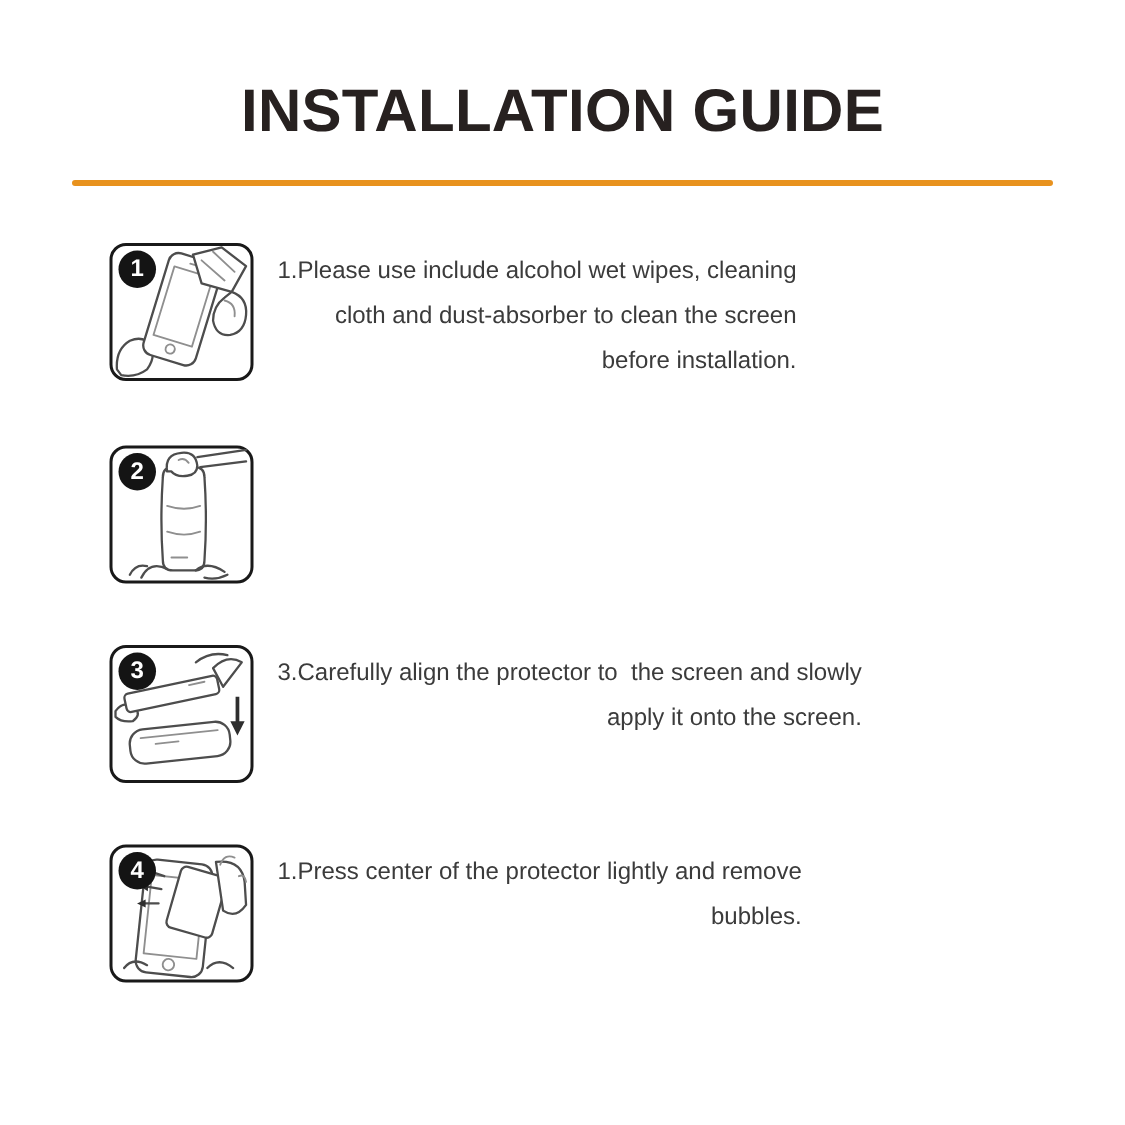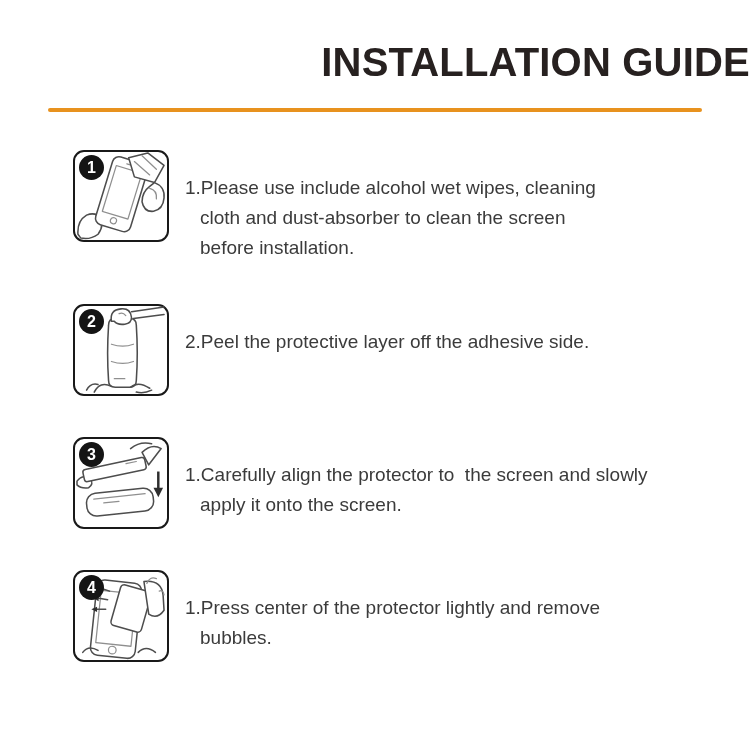--- a/index.html
+++ b/index.html
@@ -1,41 +1,41 @@
 <!DOCTYPE html>
 <html><head>
 <meta charset="utf-8">
 <style>
   html,body{margin:0;padding:0;background:#ffffff;}
   body{width:750px;height:750px;font-family:"Liberation Sans",sans-serif;}
   .page{position:relative;width:750px;height:750px;overflow:hidden;background:#fff;}
 
   .title{
-    margin:0;padding-top:42px;height:40px;line-height:1;
-    text-align:right;font-size:40px;font-weight:bold;
+    margin:0;padding-top:54px;height:40px;line-height:1;
+    text-align:center;font-size:40px;font-weight:bold;
     color:#272120;letter-spacing:0.2px;
   }
   .divider{height:4px;width:654px;margin:26px 0 0 48px;background:#E8921E;border-radius:2px;}
 
   .steps{margin-top:38px;}
   .step{display:flex;align-items:flex-start;margin:0 0 41px 73px;}
   .icon-box{
     position:relative;flex:0 0 auto;width:92px;height:88px;background:#fff;
     border:2.5px solid #191919;border-radius:11px;
   }
   .illus{position:absolute;left:0;top:0;width:100%;height:100%;}
   .badge{
     position:absolute;top:3px;left:4px;width:25px;height:25px;border-radius:50%;
     background:#141414;color:#fff;display:flex;align-items:center;justify-content:center;
     font-size:16px;font-weight:bold;line-height:1;
   }
   .step-text{
-    margin:23px 0 0 16px;max-width:569px;
-    font-size:19px;line-height:30px;color:#3b3b3b;
-    padding-left:15px;text-indent:-15px;
+    margin:4px 0 0 16px;max-width:569px;
+    font-size:16px;line-height:30px;color:#3b3b3b;
+    padding-left:15px;text-indent:-15px;text-align:right;
   }
   .step-text .t{white-space:pre-wrap;}
   svg .ink{stroke:#4d4d4d;fill:none;stroke-width:1.6;stroke-linecap:round;stroke-linejoin:round;}
   svg .lite{stroke:#8f8f8f;fill:none;stroke-width:1.3;stroke-linecap:round;stroke-linejoin:round;}
   svg .paper{fill:#ffffff;}
   svg .solid{fill:#2e2e2e;stroke:none;}
 </style>
 </head>
 <body>
 
@@ -79,21 +79,20 @@
           <path class="ink paper" d="M38 16 Q36 4 48 3 Q58 2 59 12 Q59 18 52 19 Q44 20 41 16 Z"></path>
           <path class="lite" d="M46 8 Q50 6 53 10"></path>
           <path class="ink" d="M59 6 L93 1 M61 13 L93 9"></path>
           <path class="ink" d="M20 90 Q26 78 38 84 M12 88 Q16 80 24 82"></path>
           <path class="ink" d="M58 85 Q66 78 78 86 M80 88 Q72 92 64 90"></path>
         </svg>
         <div class="badge">
           <span>2</span>
         </div>
       </div>
-      <p class="step-text"><span class="t">2.Peel the protective layer off the adhesive side.</span></p>
     </div>
 
     <div class="step">
       <div class="icon-box">
         <svg class="illus" viewBox="0 0 96 92">
           <path class="ink paper" d="M2 44 Q8 36 16 42 Q20 47 14 51 Q6 52 2 48 Z"></path>
           <g transform="rotate(-6 47 66)">
             <rect class="ink paper" x="12" y="54" width="70" height="24" rx="10"></rect>
             <line class="lite" x1="20" y1="60" x2="74" y2="60"></line>
             <line class="lite" x1="30" y1="65" x2="46" y2="65"></line>
@@ -104,21 +103,21 @@
           </g>
           <path class="ink paper" d="M70 14 Q80 4 90 10 L77 27 Z"></path>
           <path class="ink" d="M58 10 Q68 2 80 5"></path>
           <line x1="87" y1="34" x2="87" y2="52" stroke="#2e2e2e" stroke-width="2.6"></line>
           <path class="solid" d="M82 51 L92 51 L87 61 Z"></path>
         </svg>
         <div class="badge">
           <span>3</span>
         </div>
       </div>
-      <p class="step-text"><span class="t">1.Carefully align the protector to  the screen and slowly
+      <p class="step-text"><span class="t">3.Carefully align the protector to  the screen and slowly
 apply it onto the screen.</span></p>
     </div>
 
     <div class="step">
       <div class="icon-box">
         <svg class="illus" viewBox="0 0 96 92">
           <g transform="rotate(6 44 52)">
             <rect class="ink paper" x="19" y="10" width="47" height="79" rx="8"></rect>
             <rect class="lite" x="24" y="21" width="37" height="55" fill="none"></rect>
             <circle class="lite" cx="42" cy="82" r="4" fill="none"></circle>

